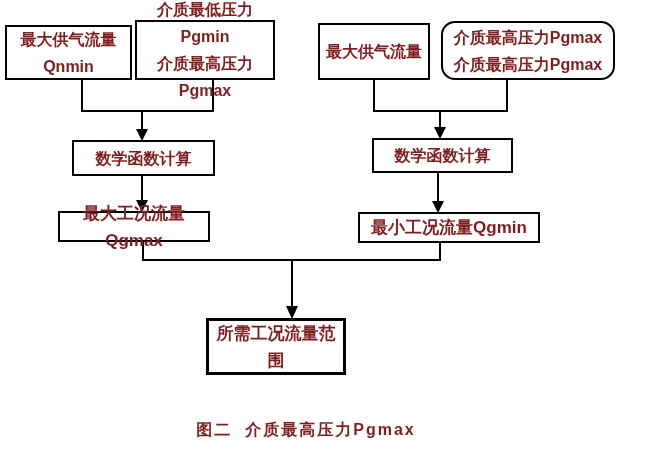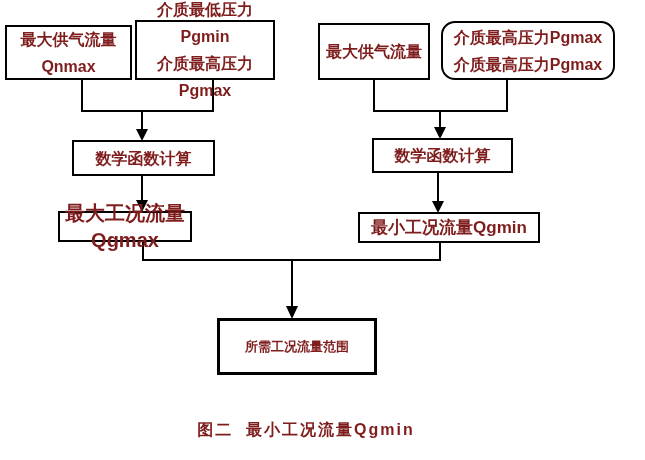--- a/index.html
+++ b/index.html
@@ -36,23 +36,23 @@
     font-weight: bold;
     font-size: 16px;
     line-height: 27px;
   }
   .box-qnmax    { left: 5px;   top: 25px;  width: 127px; height: 55px; }
   .box-pgmin    { left: 135px; top: 20px;  width: 140px; height: 60px; }
   .box-qnmin    { left: 318px; top: 23px;  width: 112px; height: 57px; }
   .box-pgmax    { left: 441px; top: 21px;  width: 174px; height: 59px; border-radius: 14px; }
   .box-calc-l   { left: 72px;  top: 140px; width: 143px; height: 36px; }
   .box-calc-r   { left: 372px; top: 138px; width: 141px; height: 35px; }
-  .box-qgmax    { left: 58px;  top: 211px; width: 134px; height: 31px; font-size: 20px; }
+  .box-qgmax    { left: 58px;  top: 211px; width: 152px; height: 31px; font-size: 17px; }
   .box-qgmin    { left: 358px; top: 212px; width: 182px; height: 31px; font-size: 17px; }
-  .box-result   { left: 217px; top: 318px; width: 160px; height: 57px; border-width: 3px; font-size: 13px; }
+  .box-result   { left: 206px; top: 318px; width: 140px; height: 57px; border-width: 3px; font-size: 17px; }
   .caption {
     position: absolute;
     left: 0;
     top: 420px;
     width: 612px;
     text-align: center;
     font-weight: bold;
     font-size: 16px;
     letter-spacing: 2px;
     white-space: pre;
@@ -86,21 +86,21 @@
     </g>
 
     <g>
       <path d="M143,242 V260 M440,243 V260 M142,260 H441 M292,260 V308" stroke="#000" stroke-width="2" fill="none"></path>
       <polygon points="286,306 298,306 292,319" fill="#000"></polygon>
     </g>
   </svg>
 
   <div class="box box-qnmax">
     <span>最大供气流量</span>
-    <span>Qnmax</span>
+    <span>Qnmin</span>
   </div>
 
   <div class="box box-pgmin">
     <span>介质最低压力Pgmin</span>
     <span>介质最高压力Pgmax</span>
   </div>
 
   <div class="box box-qnmin">
     <span>最大供气流量</span>
   </div>
@@ -123,15 +123,15 @@
   </div>
 
   <div class="box box-qgmin">
     <span>最小工况流量Qgmin</span>
   </div>
 
   <div class="box box-result">
     <span>所需工况流量范围</span>
   </div>
 
-  <div class="caption">图二  最小工况流量Qgmin</div>
+  <div class="caption">图二  介质最高压力Pgmax</div>
 
 </div>
 
 </body></html>

